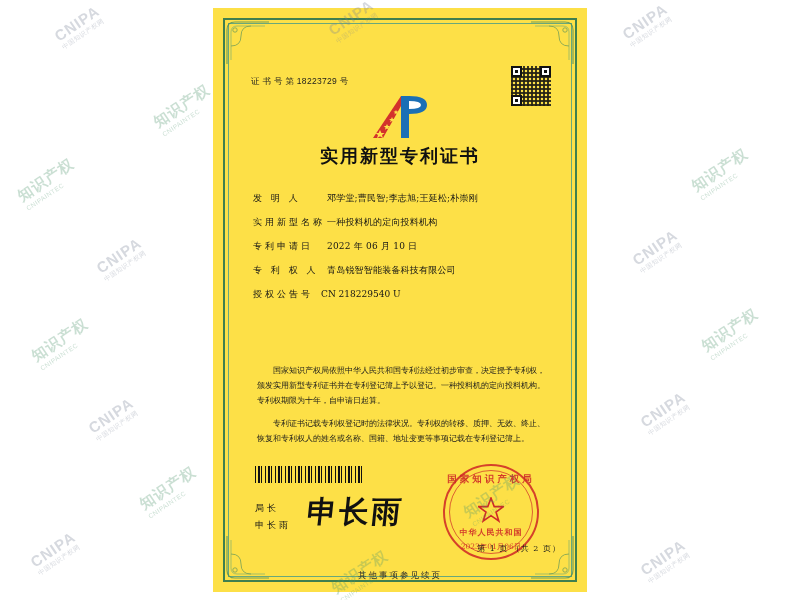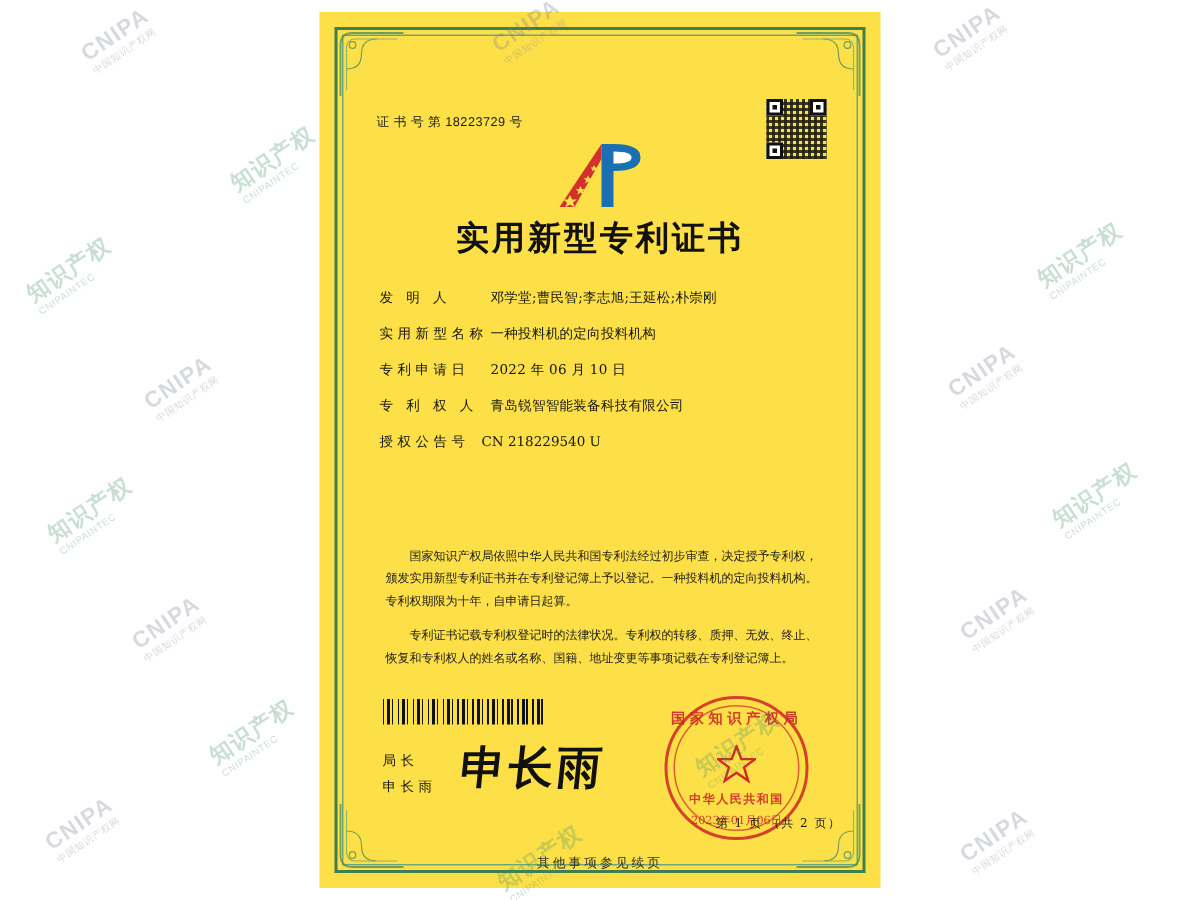--- a/index.html
+++ b/index.html
@@ -94,21 +94,21 @@
     text-align: center;
   }
   #emblem svg { display: inline-block; }
 
   
   #title {
     position: absolute;
     left: 0; right: 0; top: 112px;
     text-align: center;
     font-family: "DejaVu Serif", serif;
-    font-size: 22px;
+    font-size: 18px;
     font-weight: bold;
     letter-spacing: 2px;
     color: #111;
   }
 
   
   #fields {
     position: absolute;
     left: 14px; right: 14px; top: 160px;
   }

